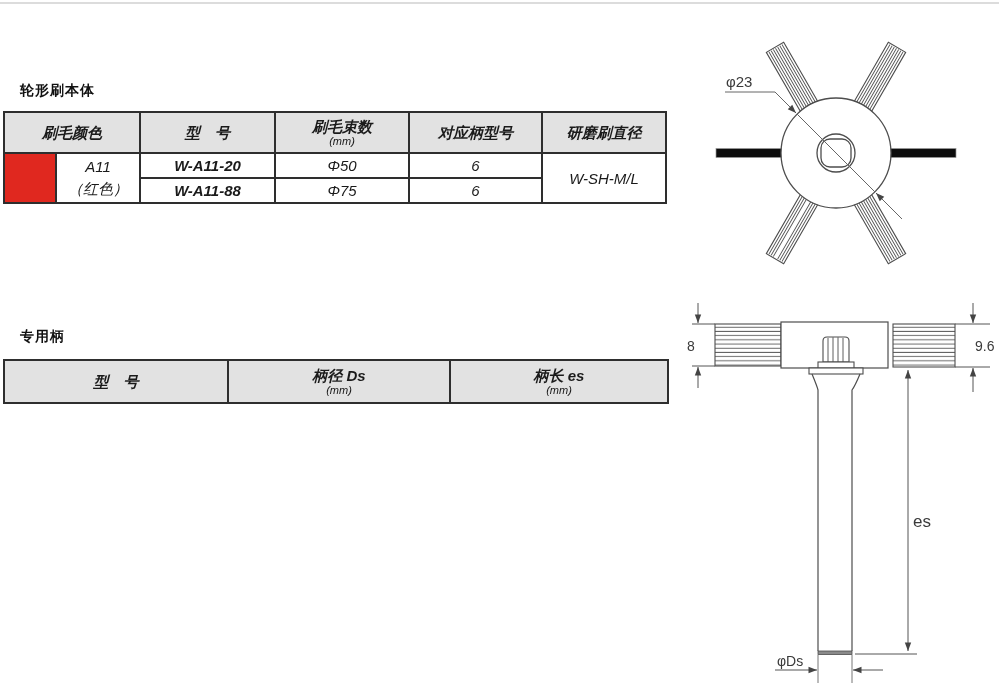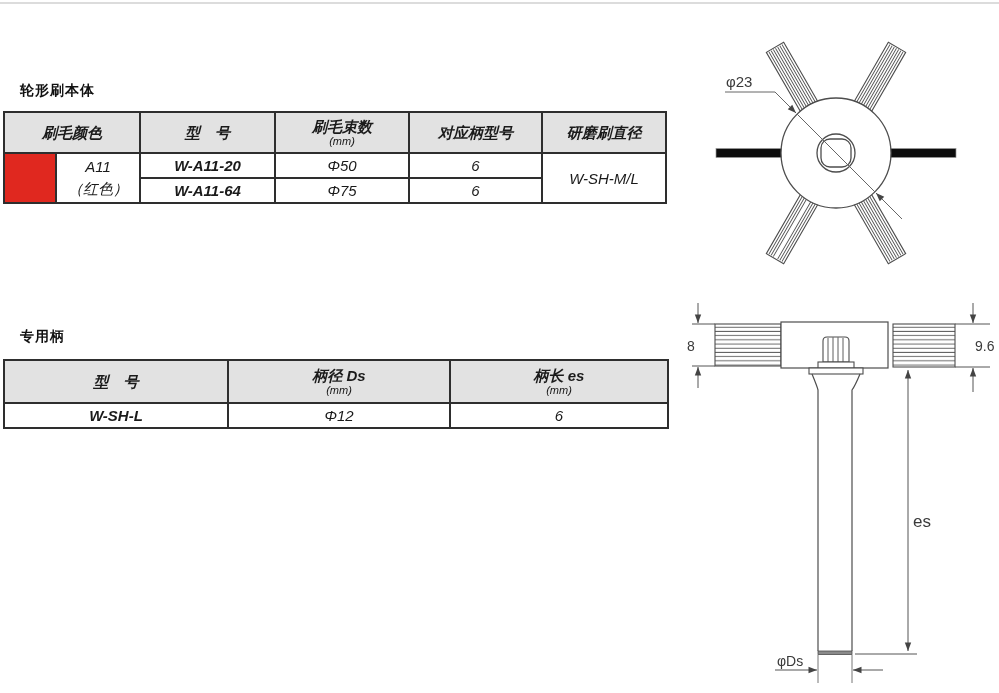--- a/index.html
+++ b/index.html
@@ -68,21 +68,21 @@
       <td class="colorname" rowspan="2">
         <span class="hline">A11</span>
         <span class="hline">（红色）</span>
       </td>
       <td class="model">W-A11-20</td>
       <td>Φ50</td>
       <td>6</td>
       <td rowspan="2">W-SH-M/L</td>
     </tr>
     <tr>
-      <td class="model">W-A11-64</td>
+      <td class="model">W-A11-88</td>
       <td>Φ75</td>
       <td>6</td>
     </tr>
   </tbody>
     </table>
 
   <div id="title2" class="sec-title">专用柄</div>
 
   <table id="table2" class="spec">
     <colgroup>
@@ -95,25 +95,20 @@
       <th>型　号</th>
       <th>
         <span class="hline">柄径 Ds</span>
         <span class="unit">(mm)</span>
       </th>
       <th>
         <span class="hline">柄长 es</span>
         <span class="unit">(mm)</span>
       </th>
     </tr>
-    <tr>
-      <td class="model">W-SH-L</td>
-      <td>Φ12</td>
-      <td>6</td>
-    </tr>
   </tbody>
     </table>
 
   <svg id="svg-wheel" class="drw" width="309" height="270" viewBox="0 0 309 270">
     <defs>
       <marker id="arw1" markerWidth="10" markerHeight="8" refX="9" refY="4" orient="auto-start-reverse">
         <path d="M0.5,0.8 L9,4 L0.5,7.2 Z" fill="#444"></path>
       </marker>
     </defs>
 

